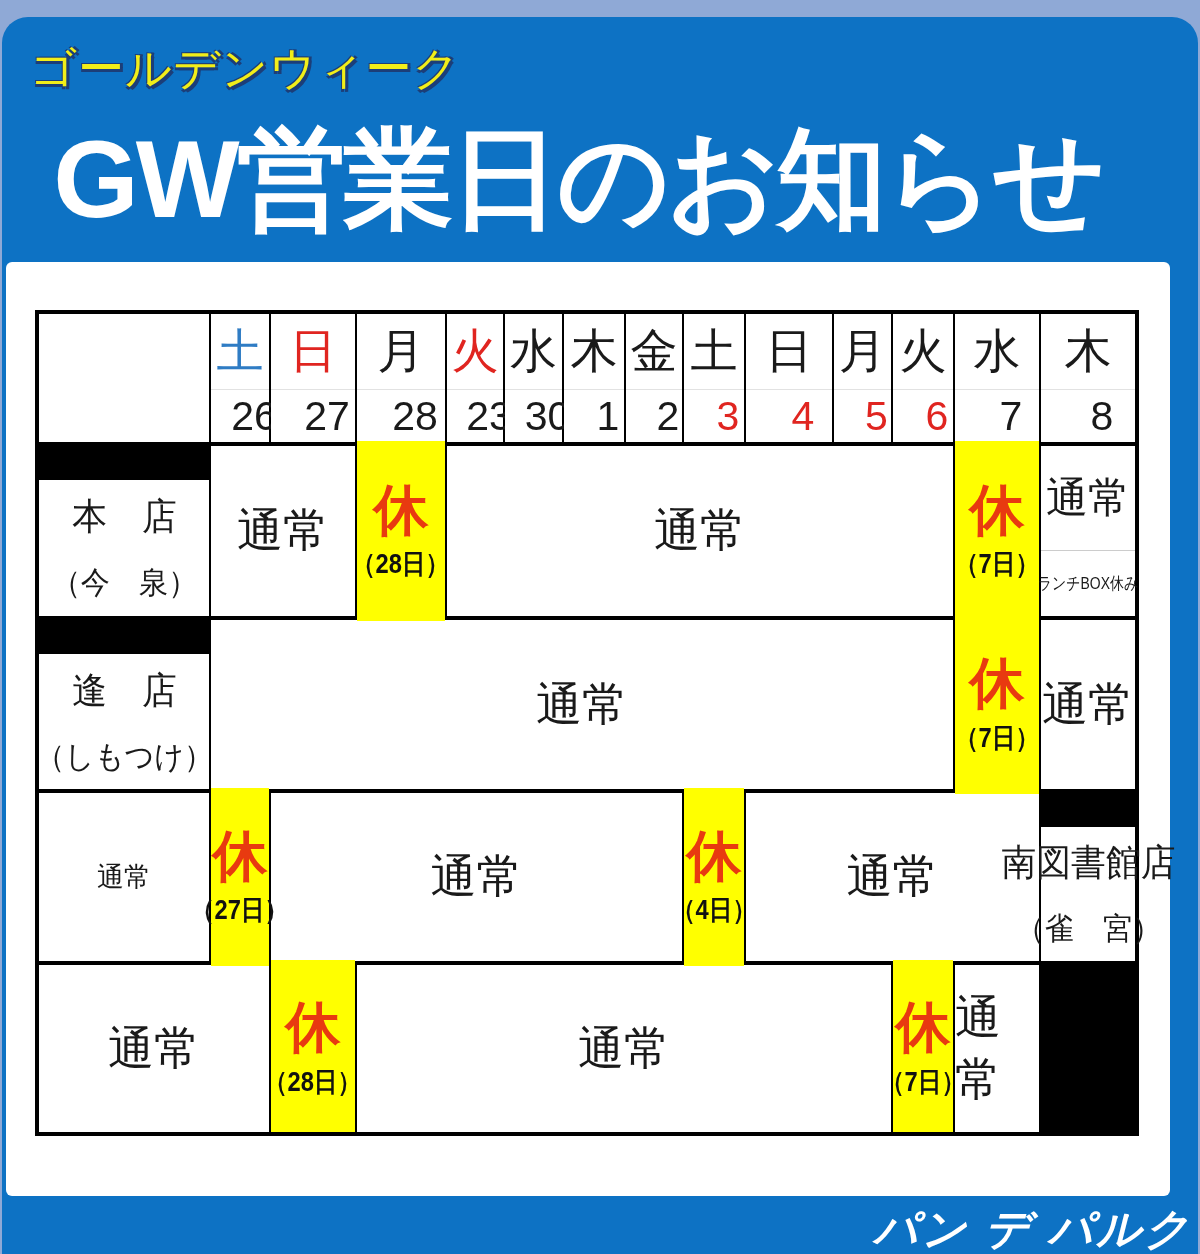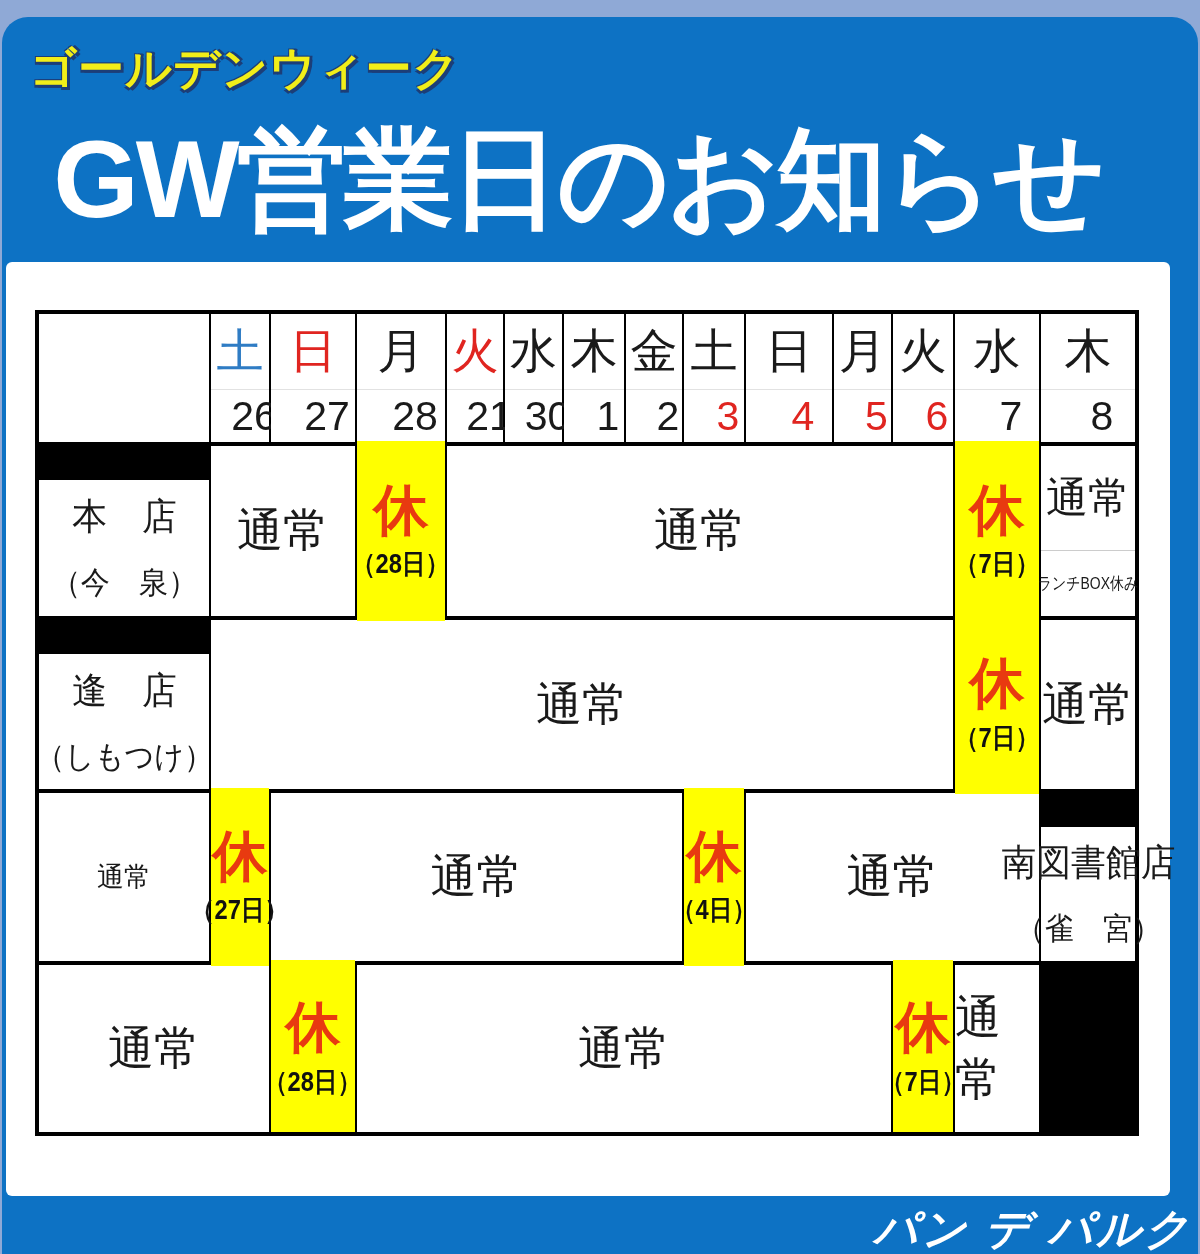--- a/index.html
+++ b/index.html
@@ -14,21 +14,21 @@
     position: absolute;
     left: 2px; top: 17px;
     width: 1196px; height: 1237px;
     background: #0d72c4;
     border-radius: 26px 26px 0 0;
   }
   .tagline {
     position: absolute;
     left: 30px; top: 38px;
     font-size: 46px;
-    font-weight: bold;
+    font-weight: normal;
     letter-spacing: 1px;
     color: #f2ee19;
     text-shadow: 3px 3px 0 #1c3e78, -1px -1px 0 #1c3e78,
                  3px -1px 0 #1c3e78, -1px 3px 0 #1c3e78;
   }
   .big-title {
     position: absolute;
     left: 0; top: 106px;
     width: 1156px;
     text-align: center;
@@ -155,21 +155,21 @@
       <div class="gcell day-cell">
         <div class="day-top c-red">日</div>
         <div class="day-date c-black">27</div>
       </div>
       <div class="gcell day-cell">
         <div class="day-top c-black">月</div>
         <div class="day-date c-black">28</div>
       </div>
       <div class="gcell day-cell">
         <div class="day-top c-red">火</div>
-        <div class="day-date c-black">21</div>
+        <div class="day-date c-black">23</div>
       </div>
       <div class="gcell day-cell">
         <div class="day-top c-black">水</div>
         <div class="day-date c-black">30</div>
       </div>
       <div class="gcell day-cell">
         <div class="day-top c-black">木</div>
         <div class="day-date c-black">1</div>
       </div>
       <div class="gcell day-cell">

